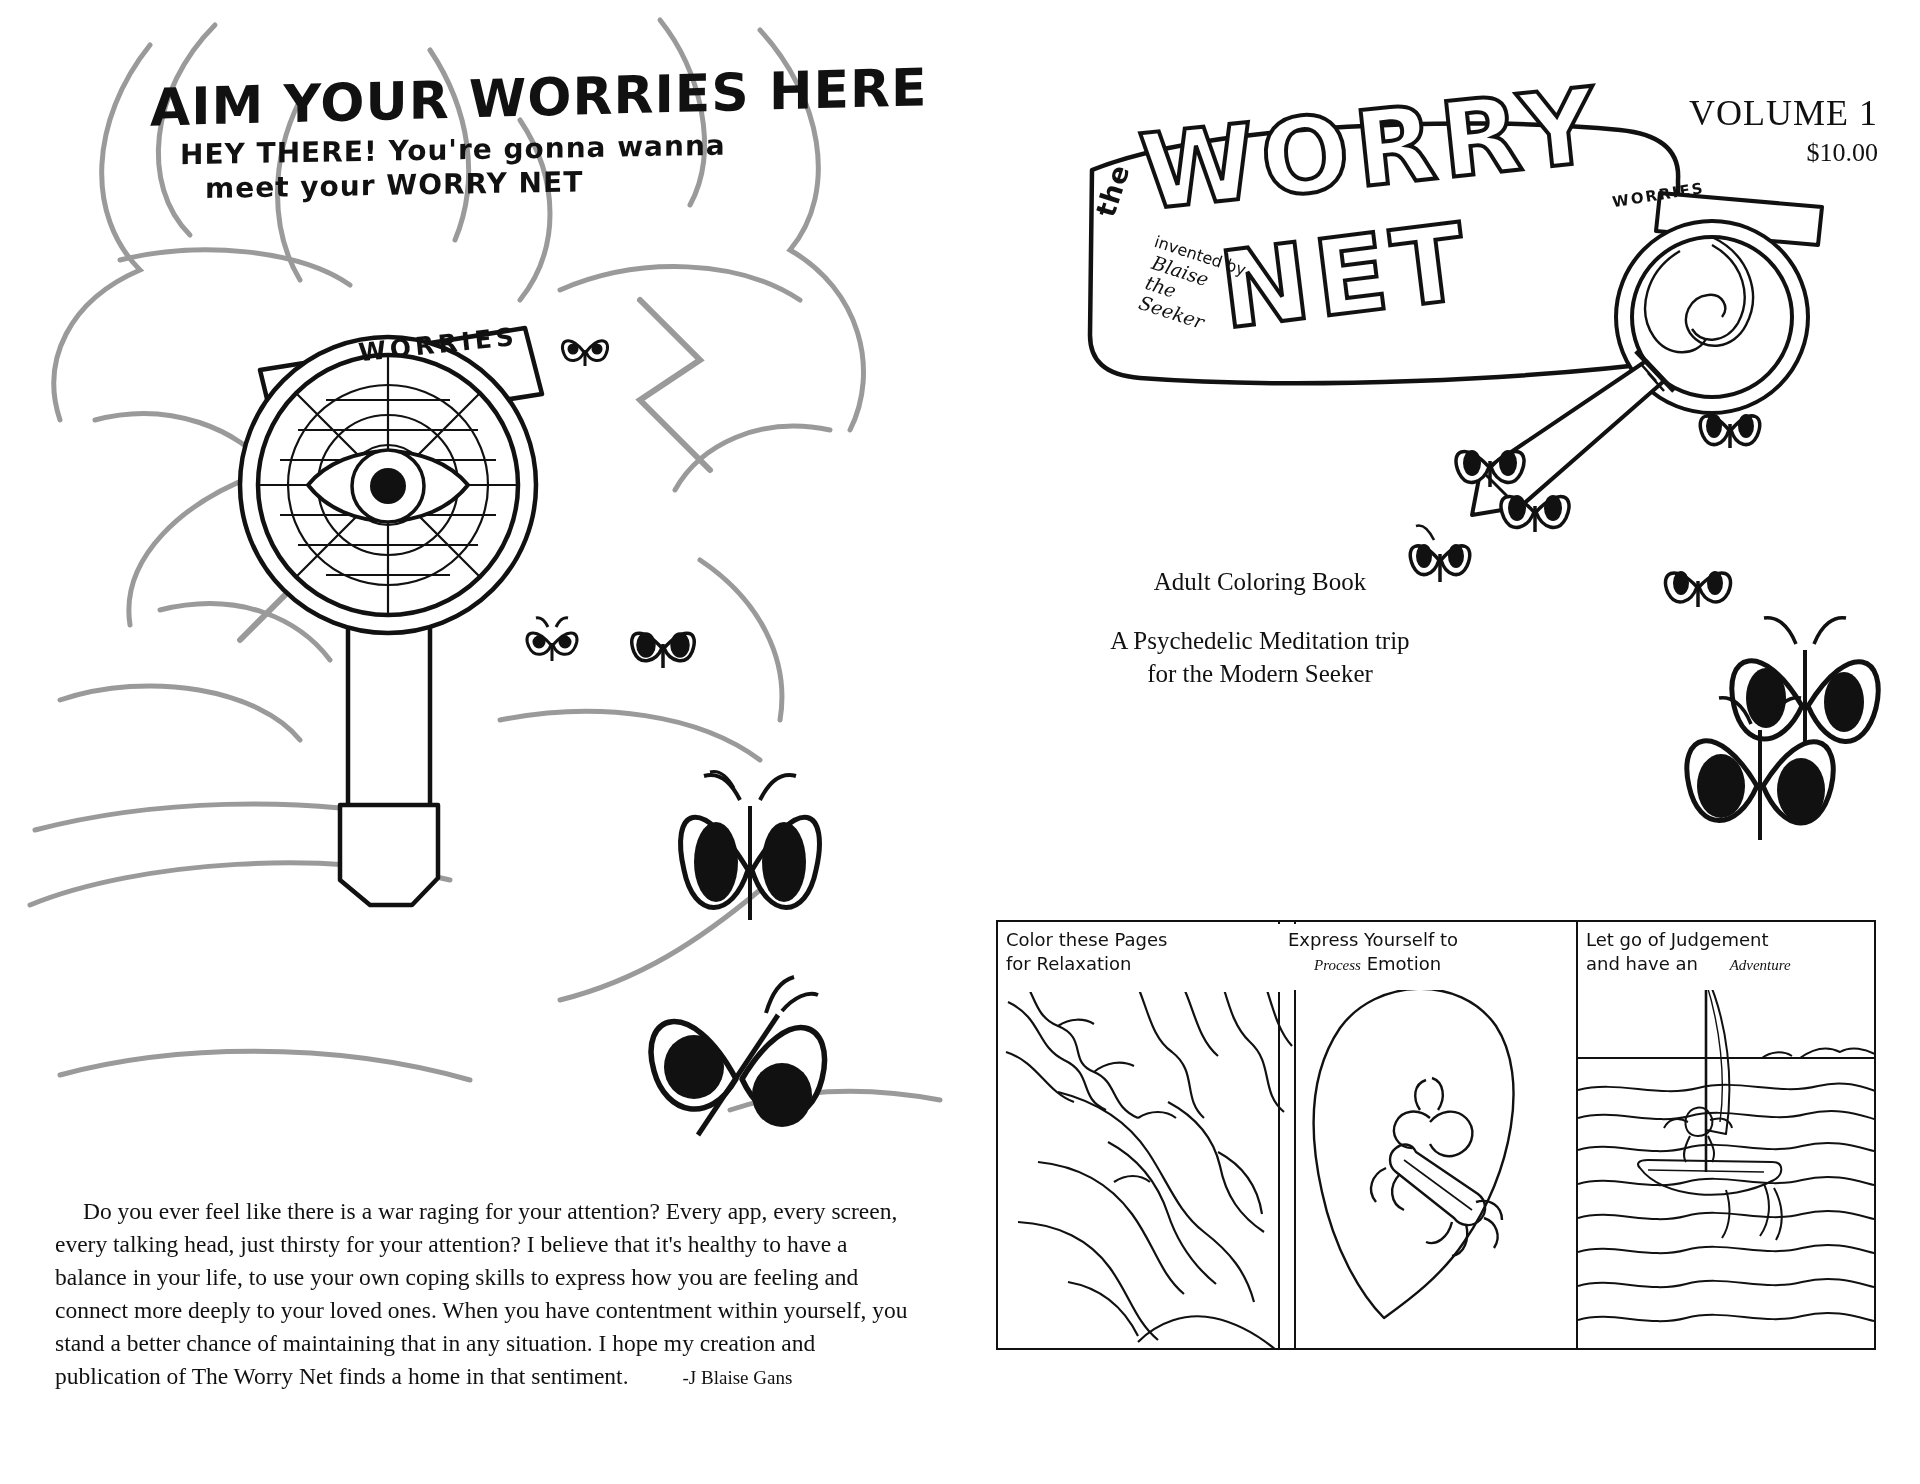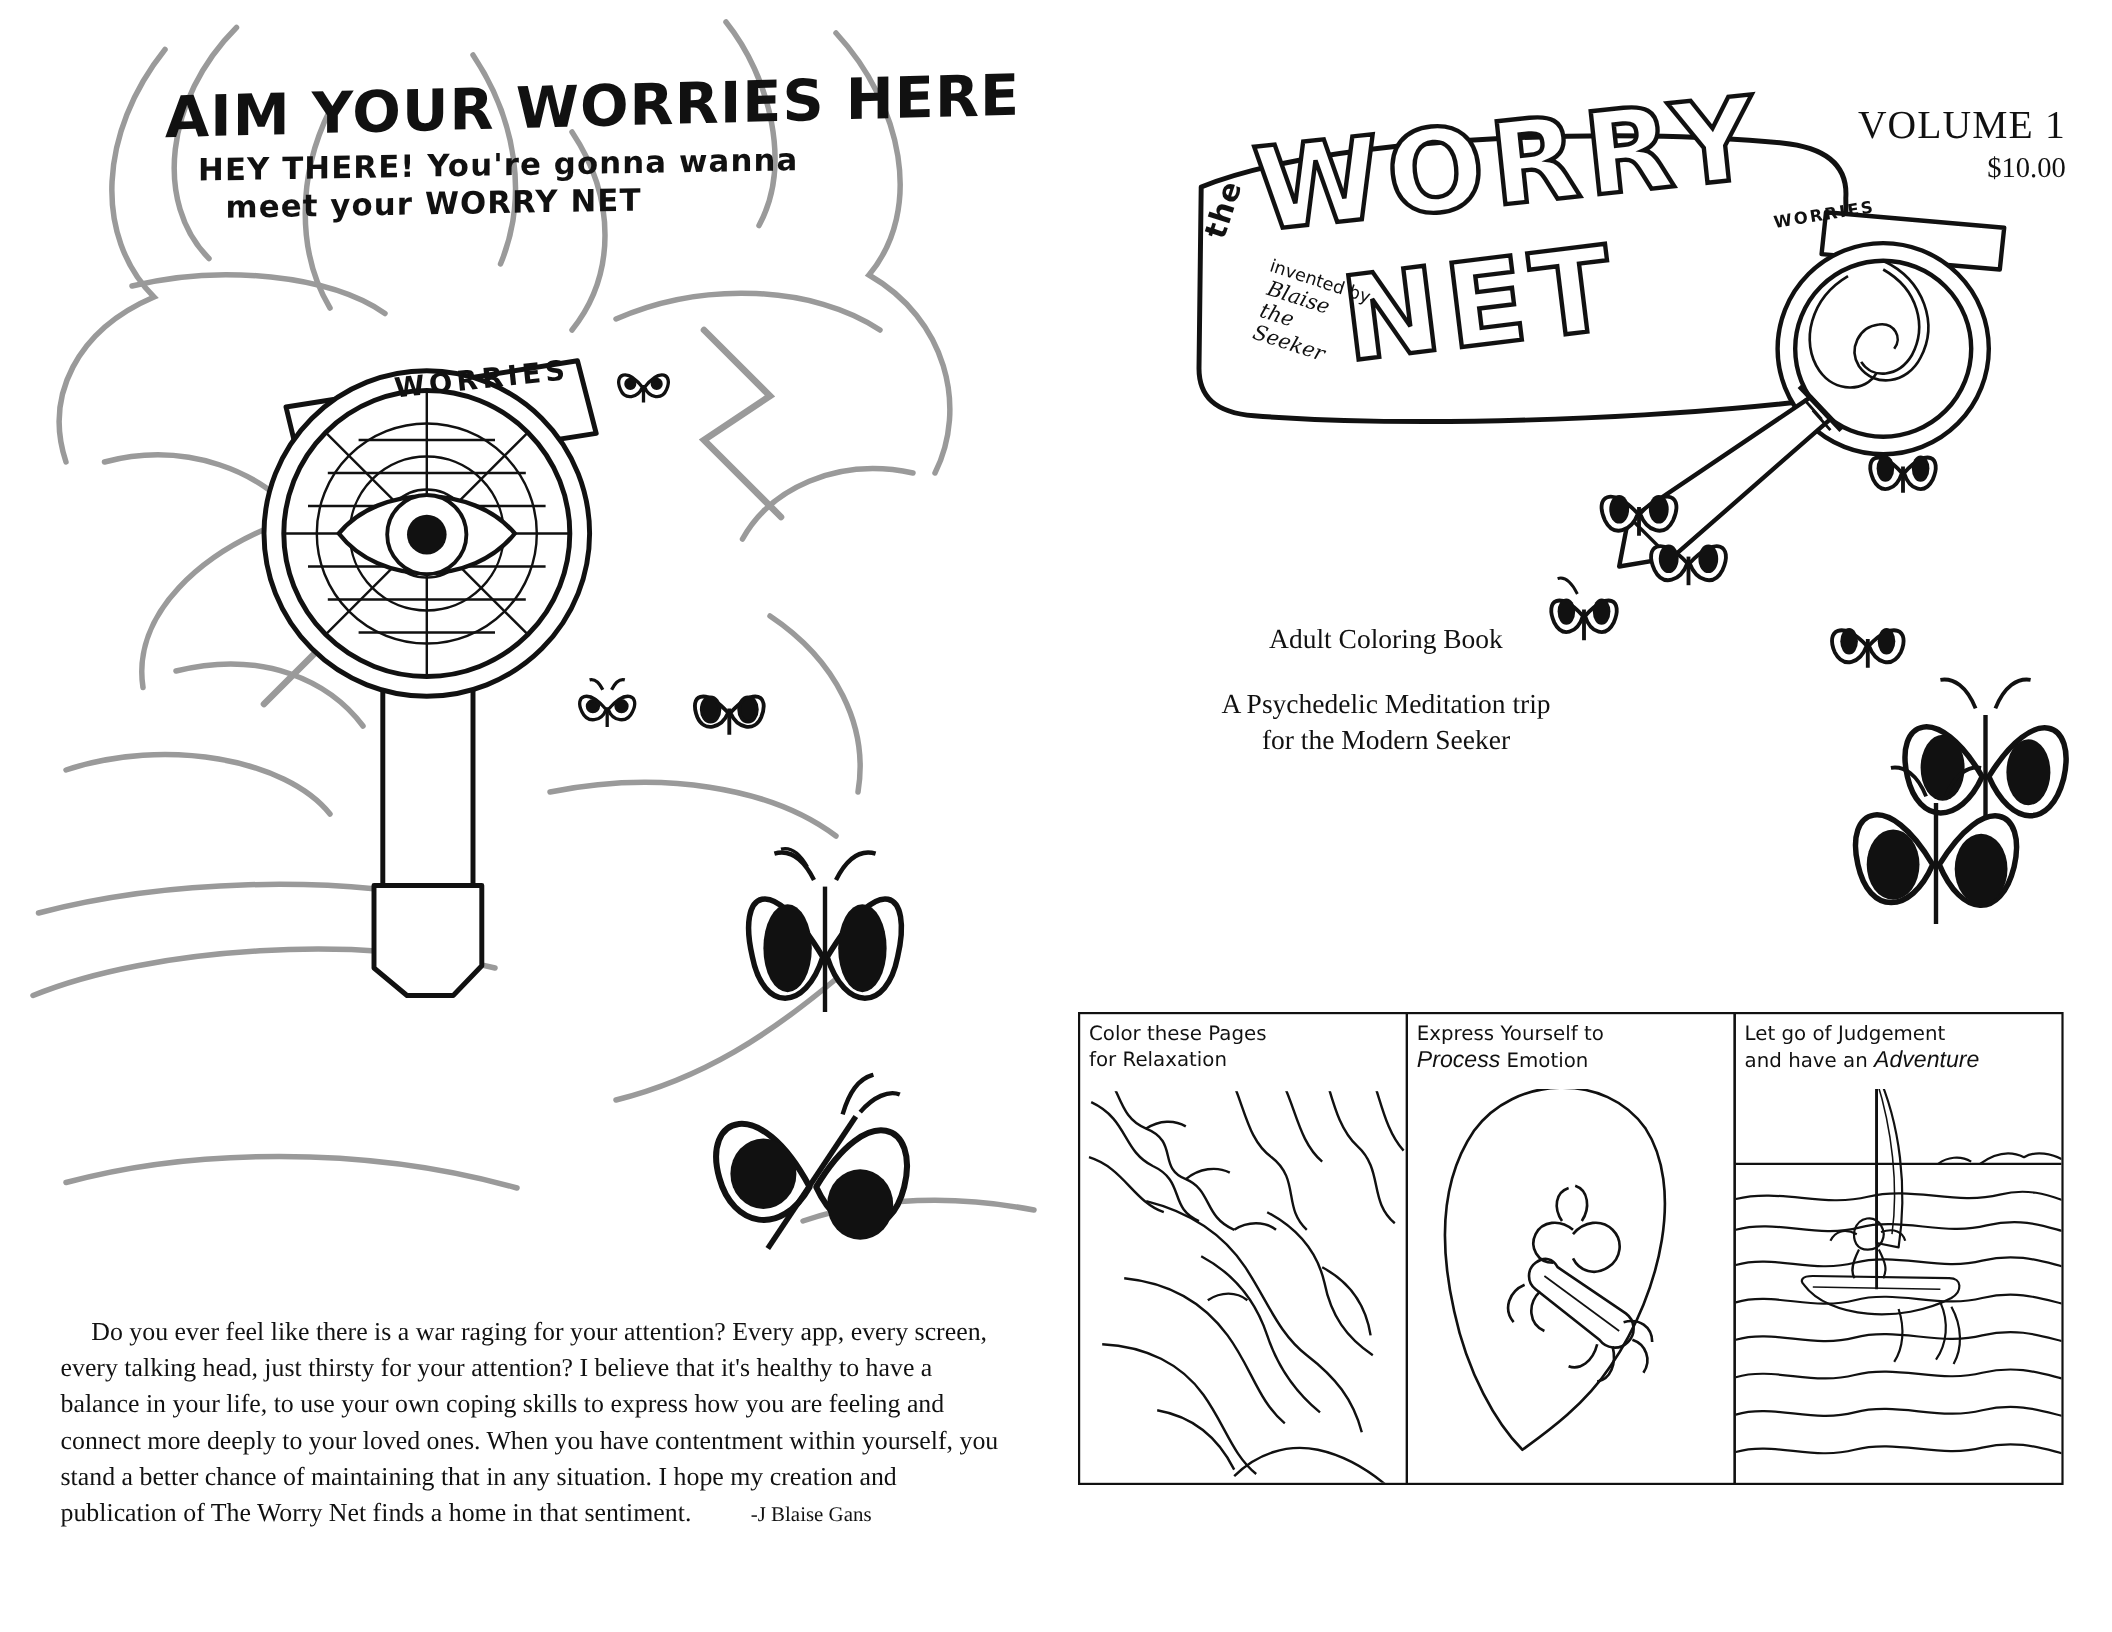--- a/index.html
+++ b/index.html
@@ -198,37 +198,38 @@
   }
   .tri-cell {
     position: absolute;
     top: 0;
     width: 300px;
     height: 430px;
     border: 2px solid #111;
     box-sizing: border-box;
     overflow: hidden;
   }
-  .tri-cell.c1 { left: 0; }
+  .tri-cell.c1 { left: 16px; }
   .tri-cell.c2 { left: 298px; }
   .tri-cell.c3 { left: 596px; }
   .tri-caption {
     position: absolute;
     left: 8px;
     top: 6px;
     width: 284px;
     font-family: "DejaVu Sans", sans-serif;
     font-size: 18px;
     line-height: 24px;
     z-index: 4;
   }
   .tri-caption .ital {
-    font-family: Liberation Sans, sans-serif;
+    font-family: Liberation Serif, serif;
     font-style: italic;
-    font-size: 21px;
+    font-size: 15px;
+    margin-left: 26px;
   }
   .tri-art { position: absolute; left: 0; top: 0; }
   .tri-mask {
     position: absolute;
     left: 4px; top: 2px;
     width: 290px; height: 68px;
     background: #fff;
     z-index: 3;
   }
   .tri-mask.m2 { height: 66px; }

